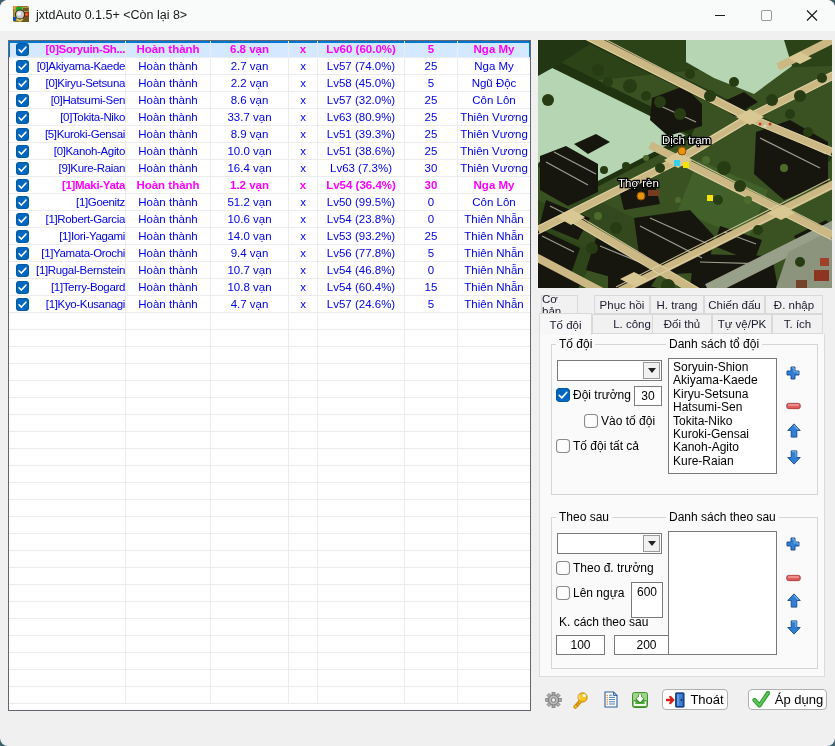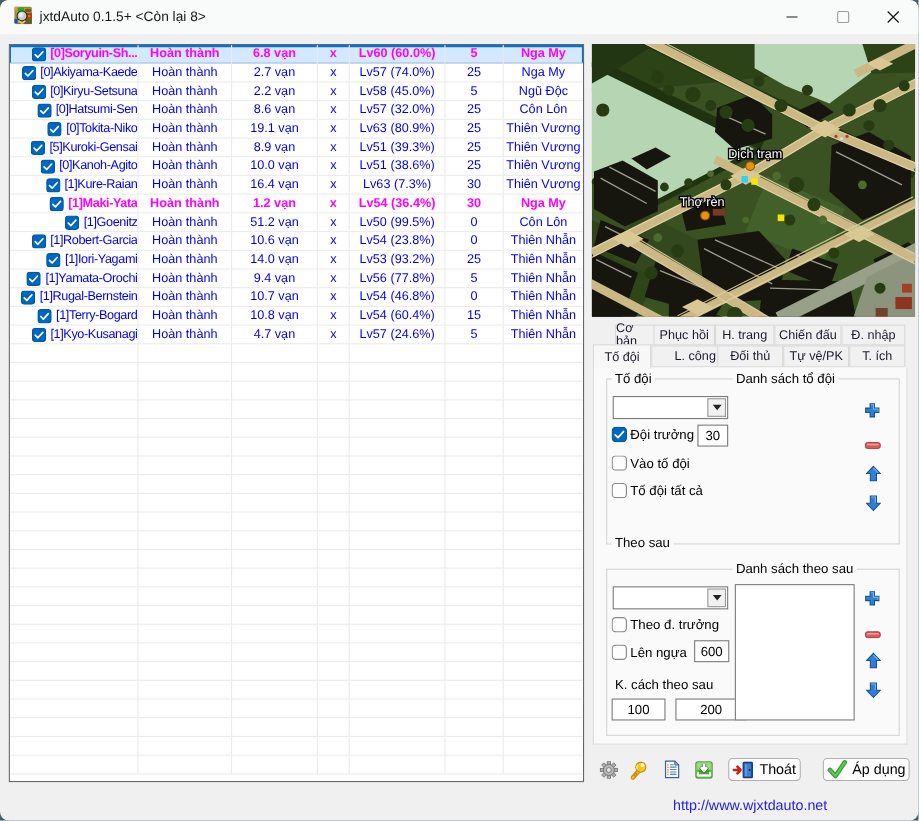--- a/index.html
+++ b/index.html
@@ -7,21 +7,21 @@
 .win{position:absolute;inset:0;background:#f0f0f0;border-radius:8px;overflow:hidden}
 .title{position:absolute;left:0;top:0;right:0;height:31px;background:#f9fafa}
 .title .txt{position:absolute;left:36px;top:8px;font-size:12.5px;color:#1a1a1a}
 .title .ico{position:absolute;left:13px;top:6px}
 .wbtn{position:absolute;top:0;width:46px;height:31px;color:#1a1a1a;text-align:center}
 .tbl{position:absolute;left:8px;top:40px;width:523px;height:671px;background:#fff;border:1px solid #64686e;overflow:hidden}
 .hdr{display:flex;height:23px;font-size:12px;color:#000;background:#fff}
 .hdr>div{border-right:1px solid #e2e2e2;display:flex;align-items:center;padding-left:5px}
 .row{display:flex;height:17px;font-size:11.5px;color:#0000e4;align-items:center}
 .row>div{height:17px;border-right:1px solid #ececec;border-bottom:1px solid #ececec;display:flex;align-items:center;justify-content:center;overflow:hidden;white-space:nowrap}
-.row .c0{justify-content:flex-end;padding-left:4px;letter-spacing:-0.35px}
+.row .c0{justify-content:space-between;padding-left:4px;letter-spacing:-0.35px}
 .c0{width:117px}.c1{width:85px}.c2{width:78px}.c3{width:29px}.c4{width:87px}.c5{width:53px}.c6{width:72px;border-right:none!important}
 .hdr .c0{padding-left:5px}
 .row.sel{background:#d4e9ff;box-shadow:inset 0 2px 0 #0076d4,inset 0 -1px 0 #0076d4,inset 1px 0 0 #0076d4,inset -1px 0 0 #0076d4}
 .row.sel,.row.mag{color:#ff00ff;font-weight:bold}
 .cb{width:13px;height:13px;margin:0 4px 0 3px;flex:none;display:inline-flex}
 .nm{overflow:hidden;text-overflow:ellipsis;white-space:nowrap}
 .map{position:absolute;left:538px;top:40px}
 .tab{position:absolute;height:19px;background:#f1f1f1;border:1px solid #d9d9d9;font-size:11.5px;color:#1b1b2e;display:flex;align-items:center;justify-content:center}
 .tab.on{background:#f7f7f7;border-bottom:none;height:22px;z-index:3}
 .page{position:absolute;left:539px;top:334px;width:286px;height:343px;background:#fafafa;border:1px solid #dcdcdc;border-top:none}
@@ -141,21 +141,21 @@
         <div class="c0">
           <span class="cb">
             <svg width="13" height="13" viewBox="0 0 12 12">
               <rect x="0.5" y="0.5" width="11" height="11" rx="2.5" fill="#0067c0" stroke="#005ba1"></rect>
               <path d="M2.8 6.2 L5 8.4 L9.2 3.8" fill="none" stroke="#fff" stroke-width="1.4" stroke-linecap="round" stroke-linejoin="round"></path>
             </svg>
           </span>
           <span class="nm">[0]Tokita-Niko</span>
         </div>
         <div class="c1">Hoàn thành</div>
-        <div class="c2">19.1 vạn</div>
+        <div class="c2">33.7 vạn</div>
         <div class="c3">x</div>
         <div class="c4">Lv63 (80.9%)</div>
         <div class="c5">25</div>
         <div class="c6">Thiên Vương</div>
       </div>
 <div class="row">
         <div class="c0">
           <span class="cb">
             <svg width="13" height="13" viewBox="0 0 12 12">
               <rect x="0.5" y="0.5" width="11" height="11" rx="2.5" fill="#0067c0" stroke="#005ba1"></rect>
@@ -189,21 +189,21 @@
         <div class="c6">Thiên Vương</div>
       </div>
 <div class="row">
         <div class="c0">
           <span class="cb">
             <svg width="13" height="13" viewBox="0 0 12 12">
               <rect x="0.5" y="0.5" width="11" height="11" rx="2.5" fill="#0067c0" stroke="#005ba1"></rect>
               <path d="M2.8 6.2 L5 8.4 L9.2 3.8" fill="none" stroke="#fff" stroke-width="1.4" stroke-linecap="round" stroke-linejoin="round"></path>
             </svg>
           </span>
-          <span class="nm">[1]Kure-Raian</span>
+          <span class="nm">[9]Kure-Raian</span>
         </div>
         <div class="c1">Hoàn thành</div>
         <div class="c2">16.4 vạn</div>
         <div class="c3">x</div>
         <div class="c4">Lv63 (7.3%)</div>
         <div class="c5">30</div>
         <div class="c6">Thiên Vương</div>
       </div>
 <div class="row mag">
         <div class="c0">
@@ -673,21 +673,21 @@
  <circle cx="103" cy="156" r="4" fill="#e8920e" stroke="#8a5500" stroke-width="1"></circle>
  <rect x="169" y="155" width="6" height="6" fill="#f6e500"></rect>
  <rect x="110" y="150" width="11" height="6" fill="#7a3a20"></rect>
 
  <g font-family="'Liberation Sans',sans-serif" font-size="11.5" fill="#fff" stroke="#000" stroke-width="2.6" paint-order="stroke">
   <text x="124" y="104">Dịch trạm</text>
   <text x="80" y="147">Thợ rèn</text>
  </g>
 </svg>
 
- <div class="tab" style="left:559px;top:295px;width:37px">Cơ bản</div>
+ <div class="tab" style="left:541px;top:295px;width:37px">Cơ bản</div>
  <div class="tab" style="left:594px;top:295px;width:56px">Phục hồi</div>
  <div class="tab" style="left:650px;top:295px;width:54px">H. trang</div>
  <div class="tab" style="left:704px;top:295px;width:61px">Chiến đấu</div>
  <div class="tab" style="left:765px;top:295px;width:58px">Đ. nhập</div>
 
  <div class="tab on" style="left:539px;top:313px;width:53px">Tố đội</div>
  <div class="tab" style="left:592px;top:314px;width:80px;height:20px">L. công</div>
  <div class="tab" style="left:652px;top:314px;width:60px;height:20px">Đối thủ</div>
  <div class="tab" style="left:712px;top:314px;width:60px;height:20px">Tự vệ/PK</div>
  <div class="tab" style="left:772px;top:314px;width:51px;height:20px">T. ích</div>
@@ -702,66 +702,67 @@
         <span class="tri"></span>
       </div>
     </div>
  <div class="xrow" style="left:556px;top:388px"><span class="xcb on">
         <svg width="14" height="14" viewBox="0 0 13 13">
           <rect x="0.5" y="0.5" width="12" height="12" rx="3" fill="#0067c0" stroke="#005ba1"></rect>
           <path d="M3 6.8 L5.4 9.2 L10 4" fill="none" stroke="#fff" stroke-width="1.5" stroke-linecap="round" stroke-linejoin="round"></path>
         </svg>
       </span>Đội trưởng</div>
  <div class="inp" style="left:634px;top:386px;width:28px;height:20px">30</div>
- <div class="xrow" style="left:556px;top:414px"><span class="xcb">
+ <div class="xrow" style="left:584px;top:414px"><span class="xcb">
         <svg width="14" height="14" viewBox="0 0 13 13">
           <rect x="0.5" y="0.5" width="12" height="12" rx="3" fill="#fdfdfd" stroke="#8a8a8a"></rect>
         </svg>
       </span>Vào tố đội</div>
  <div class="xrow" style="left:556px;top:439px"><span class="xcb">
         <svg width="14" height="14" viewBox="0 0 13 13">
           <rect x="0.5" y="0.5" width="12" height="12" rx="3" fill="#fdfdfd" stroke="#8a8a8a"></rect>
         </svg>
       </span>Tố đội tất cả</div>
+ <div class="list" style="left:668px;top:358px;width:109px;height:116px">Soryuin-Shion<br>Akiyama-Kaede<br>Kiryu-Setsuna<br>Hatsumi-Sen<br>Tokita-Niko<br>Kuroki-Gensai<br>Kanoh-Agito<br>Kure-Raian</div>
  <span class="sic" style="left:785px;top:365px"><svg width="16" height="16" viewBox="0 0 20 20">
         <path d="M7.5 2.5h5v5h5v5h-5v5h-5v-5h-5v-5h5z" fill="#2f7fd6" stroke="#1b4e8c" stroke-width="1.2"></path>
         <path d="M8.6 3.6h2.8v5h5v2.8" fill="none" stroke="#7db7ea" stroke-width="1.2"></path>
       </svg></span>
  <span class="sic" style="left:786px;top:396px"><svg width="15" height="8" viewBox="0 0 20 10">
         <rect x="1" y="1.5" width="18" height="7" rx="2.4" fill="#e05c5c" stroke="#a23030" stroke-width="1.1"></rect>
         <rect x="2.6" y="2.8" width="14.8" height="2" rx="1" fill="#f0a0a0"></rect>
       </svg></span>
  <span class="sic" style="left:787px;top:422px"><svg width="14" height="17" viewBox="0 0 18 19">
         <path d="M9 1 L17 9.5 H12.6 V18 H5.4 V9.5 H1 Z" fill="#2f7fd6" stroke="#1b4e8c" stroke-width="1.2"></path>
         <path d="M9 2.8 L14.6 8.7" fill="none" stroke="#7db7ea" stroke-width="1.3"></path>
       </svg></span>
  <span class="sic" style="left:787px;top:449px"><svg width="14" height="17" viewBox="0 0 18 19">
         <path d="M9 18 L1 9.5 H5.4 V1 H12.6 V9.5 H17 Z" fill="#2f7fd6" stroke="#1b4e8c" stroke-width="1.2"></path>
         <path d="M6.4 2.2 H11.4 V9" fill="none" stroke="#7db7ea" stroke-width="1.3"></path>
       </svg></span>
 
  <div class="gb" style="left:551px;top:517px;width:267px;height:152px"></div>
- <div class="lbl" style="left:556px;top:486px">Theo sau</div>
+ <div class="lbl" style="left:556px;top:510px">Theo sau</div>
  <div class="lbl" style="left:666px;top:510px">Danh sách theo sau</div>
  <div class="combo" style="left:557px;top:533px">
       <div class="cbtn">
         <span class="tri"></span>
       </div>
     </div>
  <div class="xrow" style="left:556px;top:561px"><span class="xcb">
         <svg width="14" height="14" viewBox="0 0 13 13">
           <rect x="0.5" y="0.5" width="12" height="12" rx="3" fill="#fdfdfd" stroke="#8a8a8a"></rect>
         </svg>
       </span>Theo đ. trưởng</div>
  <div class="xrow" style="left:556px;top:586px"><span class="xcb">
         <svg width="14" height="14" viewBox="0 0 13 13">
           <rect x="0.5" y="0.5" width="12" height="12" rx="3" fill="#fdfdfd" stroke="#8a8a8a"></rect>
         </svg>
       </span>Lên ngựa</div>
- <div class="inp" style="left:631px;top:582px;width:32px;height:20px">600</div>
+ <div class="inp" style="left:631px;top:582px;width:32px;height:36px">600</div>
  <div class="lbl" style="left:556px;top:615px;background:transparent">K. cách theo sau</div>
  <div class="inp" style="left:556px;top:635px;width:49px;height:20px">100</div>
  <div class="inp" style="left:614px;top:635px;width:65px;height:20px">200</div>
  <div class="list" style="left:668px;top:531px;width:109px;height:124px"></div>
  <span class="sic" style="left:785px;top:536px"><svg width="16" height="16" viewBox="0 0 20 20">
         <path d="M7.5 2.5h5v5h5v5h-5v5h-5v-5h-5v-5h5z" fill="#2f7fd6" stroke="#1b4e8c" stroke-width="1.2"></path>
         <path d="M8.6 3.6h2.8v5h5v2.8" fill="none" stroke="#7db7ea" stroke-width="1.2"></path>
       </svg></span>
  <span class="sic" style="left:786px;top:568px"><svg width="15" height="8" viewBox="0 0 20 10">
         <rect x="1" y="1.5" width="18" height="7" rx="2.4" fill="#e05c5c" stroke="#a23030" stroke-width="1.1"></rect>
@@ -822,13 +823,12 @@
         <rect x="9.5" y="0.8" width="8.6" height="14.4" rx="0.8" fill="#1a4f9e" stroke="#0f3268" stroke-width="0.8"></rect>
         <path d="M11 2 H16.6 V14 H11 Z" fill="#3f7fd0"></path>
         <path d="M11 2 L13 3.2 V13 L11 14 Z" fill="#5f9be0"></path>
         <circle cx="15.4" cy="8" r="0.9" fill="#102c50"></circle>
         <path d="M0.8 8 H7.2 M7.2 8 L4.4 5 M7.2 8 L4.4 11" stroke="#d42014" stroke-width="2.4" fill="none" stroke-linecap="round" stroke-linejoin="round"></path>
       </svg>Thoát</div>
  <div class="btn" style="left:748px;top:689px;width:79px"><svg width="18" height="17" viewBox="0 0 18 17">
         <path d="M2.5 9 L7.5 14.5 L16 2" fill="none" stroke="#2f9e2f" stroke-width="4.2" stroke-linecap="round" stroke-linejoin="round"></path>
         <path d="M2.5 9 L7.5 14.5 L16 2" fill="none" stroke="#62c45a" stroke-width="2" stroke-linecap="round" stroke-linejoin="round"></path>
       </svg>Áp dụng</div>
- <div class="link">http://www.wjxtdauto.net</div>
 </div>
 </body></html>

